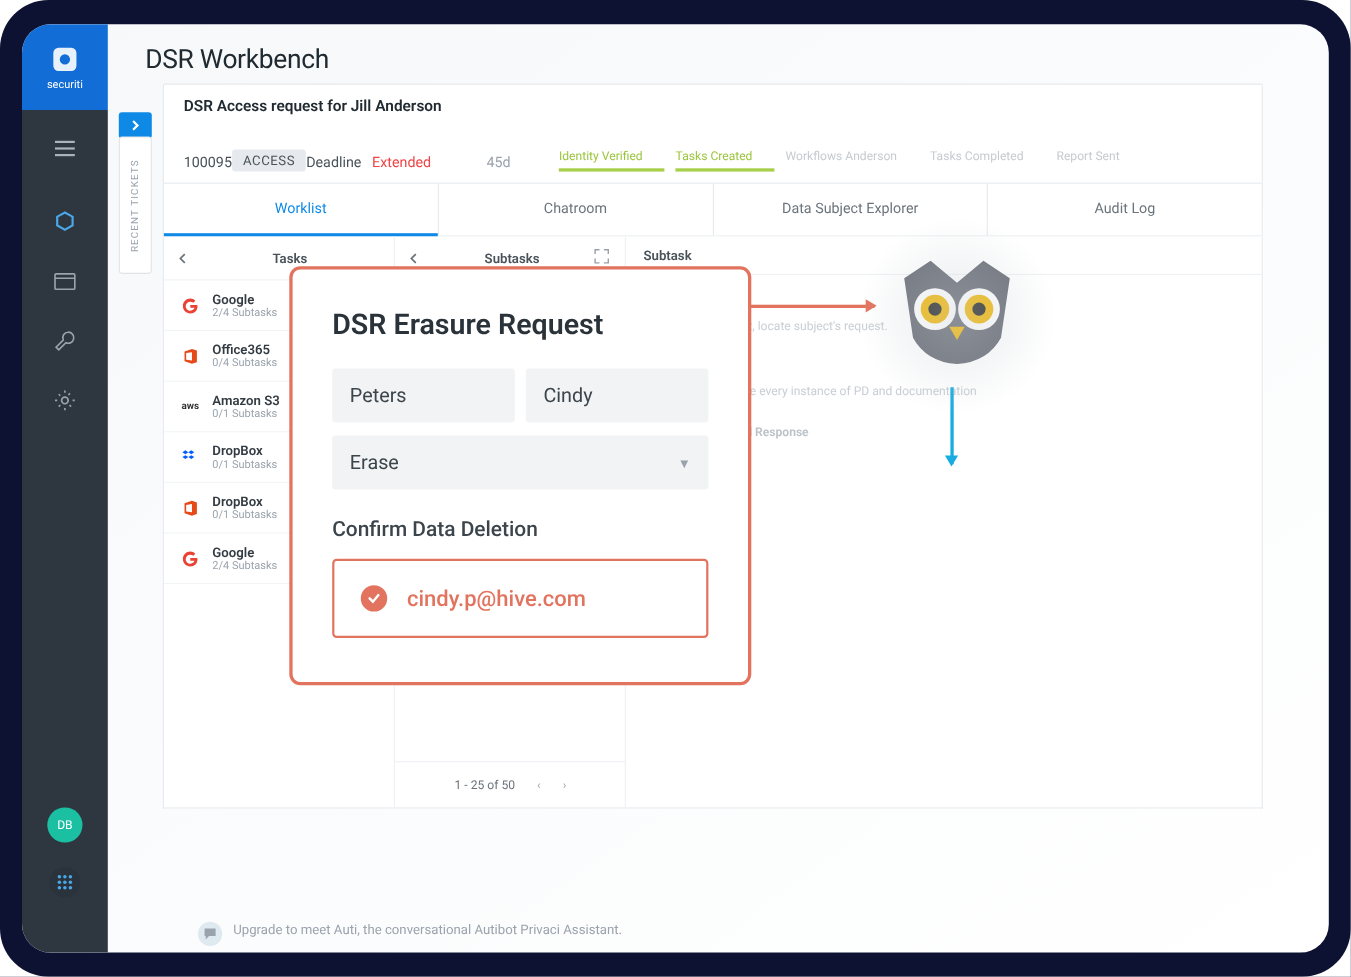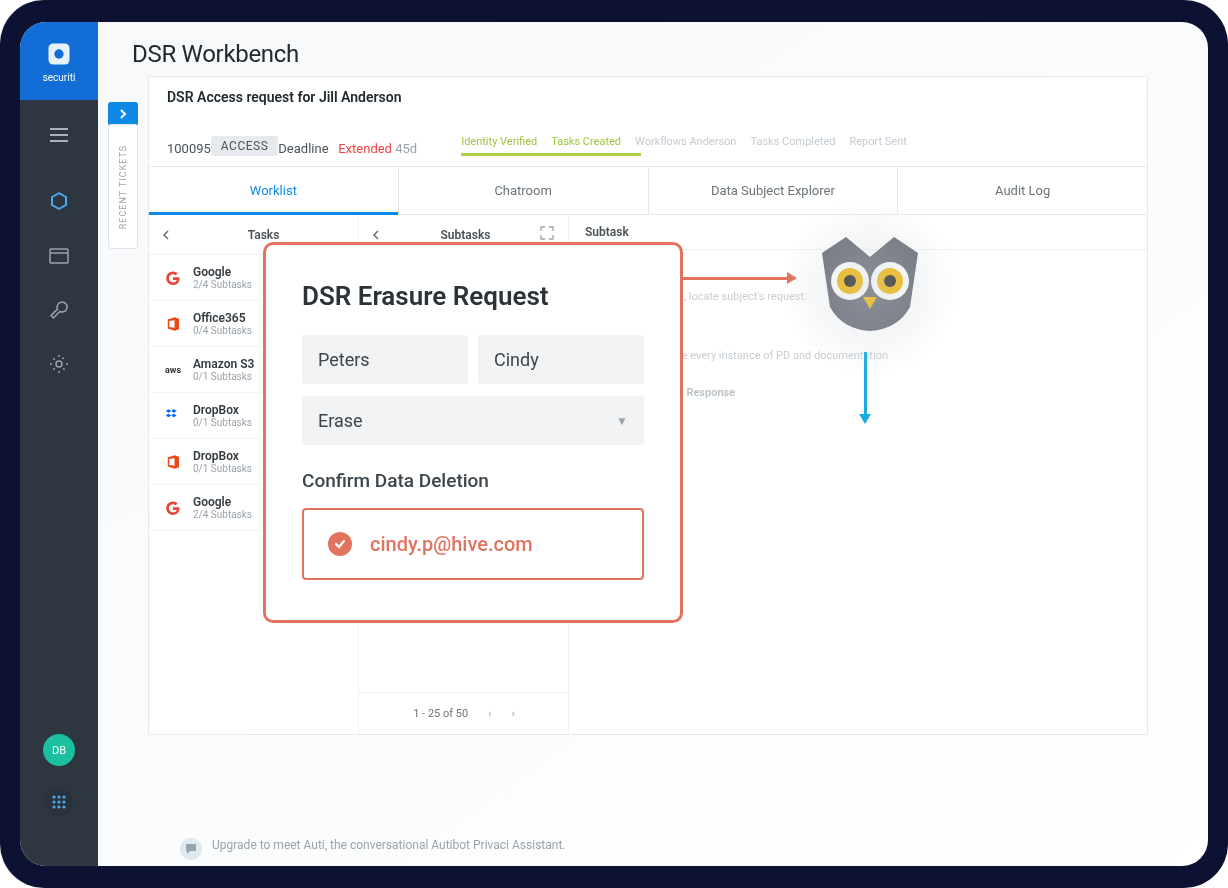--- a/index.html
+++ b/index.html
@@ -25,22 +25,22 @@
   .recent-tab .lbl { transform: rotate(-90deg); white-space: nowrap; font-size: 9px; letter-spacing: 1px; color: #9aa3ad; }
   .recent-chevron { position: absolute; left: 10px; top: 80px; width: 30px; height: 24px; background: #0e8ae6; border-radius: 3px; display: flex; align-items: center; justify-content: center; }
   
   .header-card { margin: 0 60px 0 50px; background: #fff; border: 1px solid #e6eaee; border-radius: 2px; }
   .hc-top { padding: 12px 18px 10px; display: flex; align-items: center; gap: 24px; flex-wrap: wrap; }
   .hc-title { flex-basis: 100%; font-size: 14px; color: #202a31; font-weight: 600; margin-bottom: 6px; }
   .hc-meta { display: flex; align-items: flex-end; font-size: 13px; color: #495259; }
   .badge { background: #e6eaee; padding: 3px 10px; border-radius: 3px; font-size: 12px; color: #495259; letter-spacing: 0.5px; }
   .deadline { font-size: 13px; color: #495259; }
   .extended { color: #ef4444; }
-  .days { color: #9aa3ad; }
-  .progress-steps { display: flex; gap: 14px; margin-left: 20px; font-size: 11px; }
+  .days { color: #9aa3ad; margin-left: 47px; }
+  .progress-steps { display: flex; gap: 30px; margin-left: 20px; font-size: 11px; }
   .step { color: #c4cbd1; position: relative; padding-bottom: 8px; }
   .step.done { color: #9bc53d; }
   .step.done::after { content: ""; position: absolute; bottom: 0; left: 0; right: -20px; height: 3px; background: #a7cf4a; }
   
   .tabs-row { display: flex; border-top: 1px solid #e6eaee; }
   .tab { flex: 1; text-align: center; padding: 16px 0; font-size: 13px; color: #6b747c; border-right: 1px solid #e6eaee; }
   .tab:last-child { border-right: none; }
   .tab.active { color: #0e8ae6; position: relative; }
   .tab.active::after { content: ""; position: absolute; bottom: -1px; left: 0; right: 0; height: 3px; background: #0e8ae6; }
   

